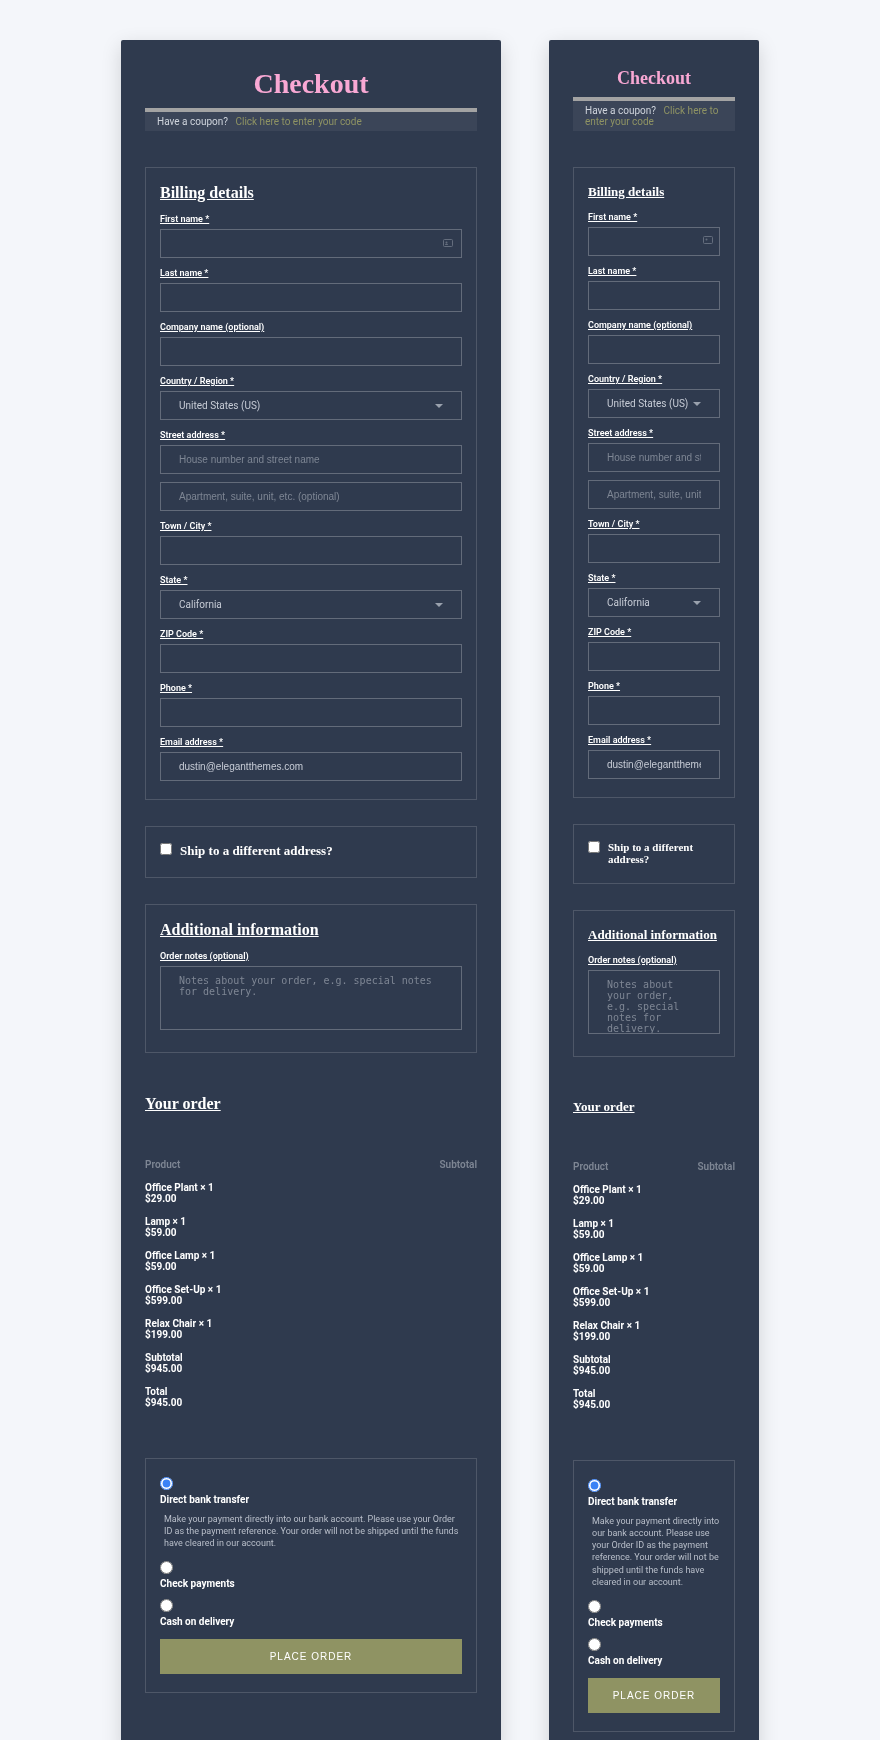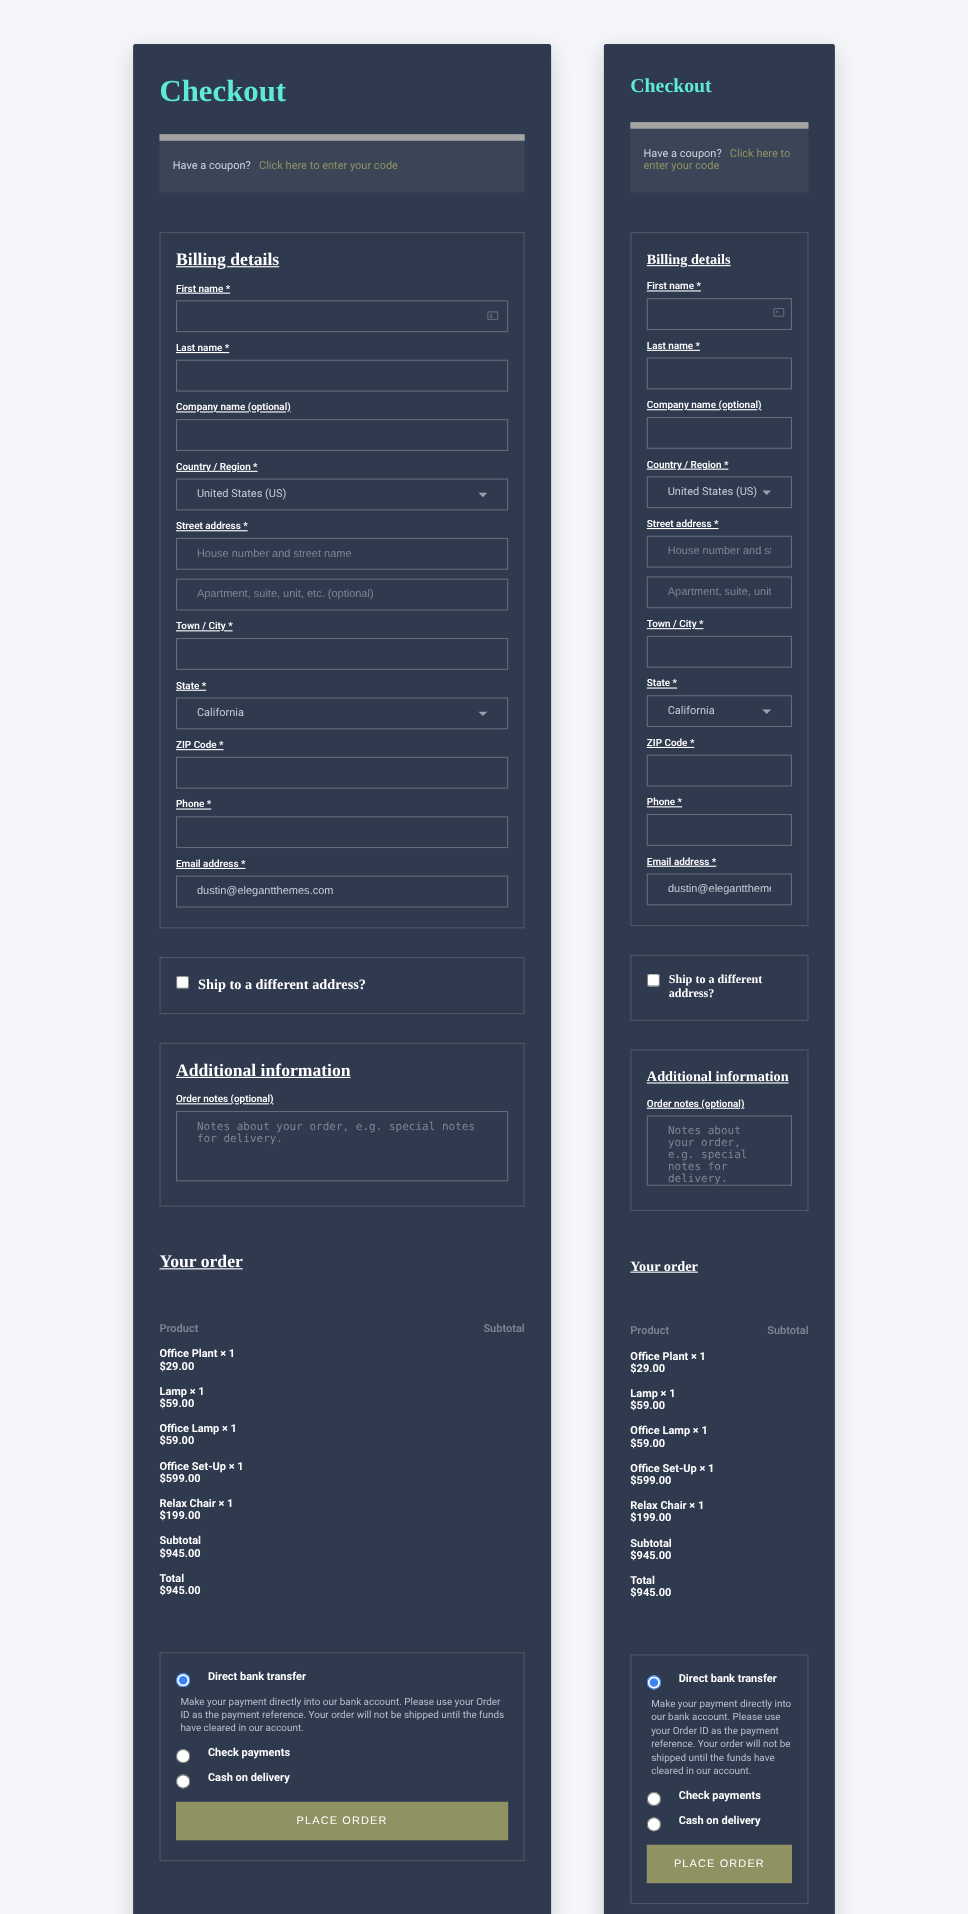--- a/index.html
+++ b/index.html
@@ -18,30 +18,31 @@
     border-radius: 2px;
     box-shadow: 0 6px 20px rgba(0,0,0,0.15);
     padding: 28px 24px 32px;
   }
   .card.wide   { width: 380px; }
   .card.narrow { width: 210px; }
 
   .page-title {
     font-family: Georgia, "Times New Roman", serif;
     font-weight: 700;
-    color: #5eead4;
-    margin-bottom: 22px;
+    color: #f9a8d4;
+    margin-bottom: 8px;
+    text-align: center;
   }
   .wide   .page-title { font-size: 28px; }
   .narrow .page-title { font-size: 18px; }
 
   .coupon-bar {
-    border-top: 6px solid #a3a3a3;
+    border-top: 4px solid #a3a3a3;
     background: rgba(255,255,255,0.06);
-    padding: 18px 12px;
+    padding: 4px 12px;
     font-size: 10px;
     color: #cfd4dc;
     margin-bottom: 36px;
   }
   .coupon-bar .coupon-link {
     color: #8f9363;
     cursor: pointer;
   }
 
   .panel {
@@ -114,23 +115,24 @@
 
   .order-table { width:100%; font-size:10px; color:#fff; }
   .order-table .row {
     display:flex; justify-content:space-between;
     padding:6px 0;
   }
   .order-table .head { color:#7e8694; font-weight:600;margin-top:40px; }
   .order-table .strong { font-weight:700;flex-direction:column; }
 
   .pay-option {
-    display:flex; align-items:flex-start; gap:16px;
+    display:flex; align-items:flex-start; gap:4px;
     font-size:10px; font-weight:700; color:#fff;
     margin-bottom:8px;
+    flex-direction:column;
   }
   .pay-option input[type=radio]{
     margin-top:2px;
     accent-color:#3b82f6;
   }
   .pay-option input[type=radio]:not(:checked){
     accent-color:#fff;
   }
   .pay-desc {
     font-size:9px; font-weight:400; color:#b9bfca;

